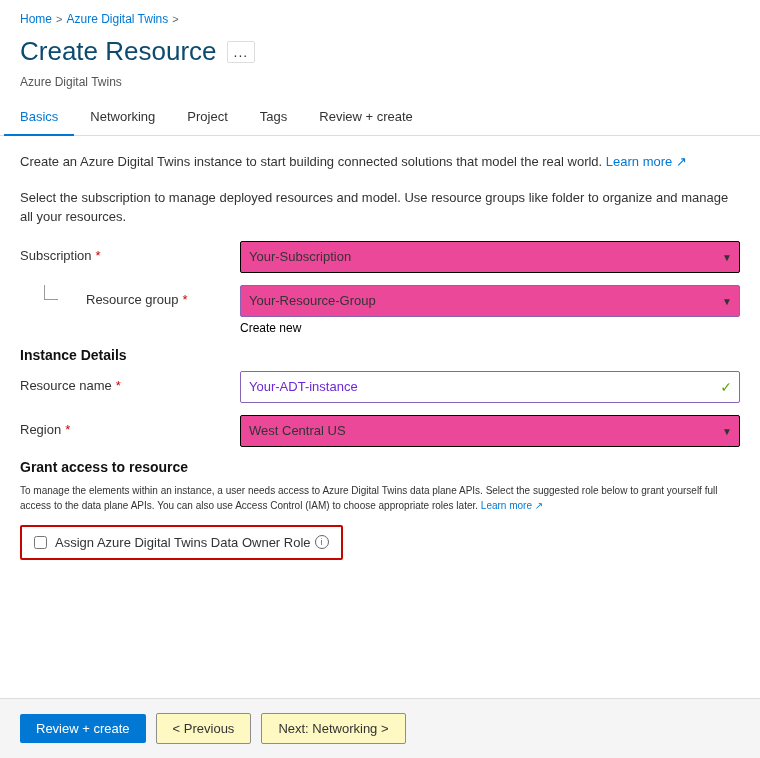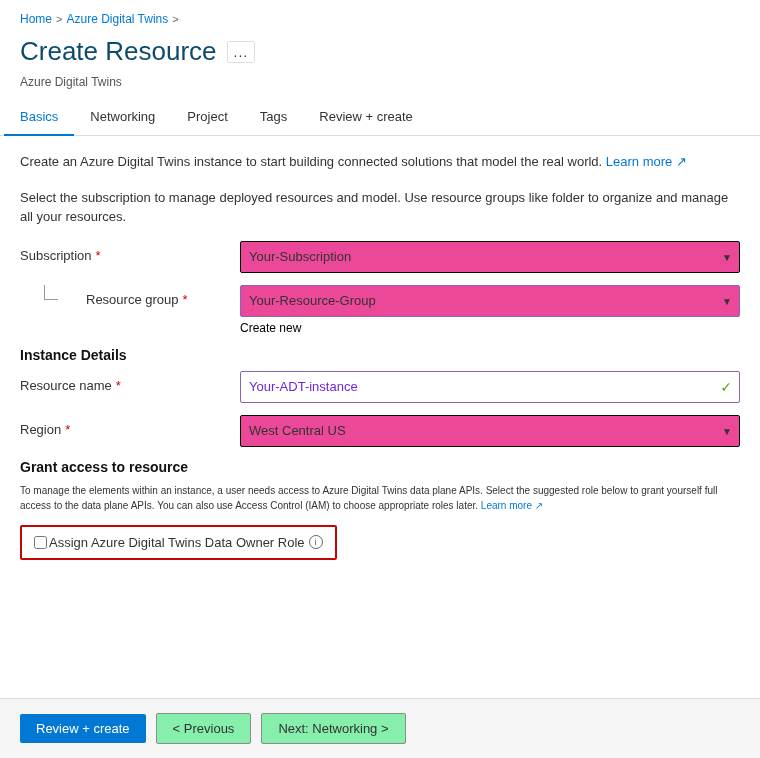--- a/index.html
+++ b/index.html
@@ -208,21 +208,21 @@
       background: #0078d4;
       color: #fff;
       border: none;
       padding: 7px 16px;
       font-size: 13px;
       border-radius: 2px;
       cursor: pointer;
       font-family: inherit;
     }
     .btn-secondary {
-      background: #86efac;
+      background: #fef9c3;
       color: #333;
       border: 1px solid #8d8d8d;
       padding: 7px 16px;
       font-size: 13px;
       border-radius: 2px;
       cursor: pointer;
       font-family: inherit;
     }
     .main-content {
       padding-bottom: 80px;
@@ -383,21 +383,21 @@
     </div>
 
     <div class="grant-section">
       <div class="section-title">Grant access to resource</div>
       <p class="grant-desc">
         <span>To manage the elements within an instance, a user needs access to Azure Digital Twins data plane APIs. Select the suggested role below to grant yourself full access to the data plane APIs. You can also use Access Control (IAM) to choose appropriate roles later.</span>
         <a href="#"> <span>Learn more</span> <span>↗</span></a>
       </p>
       <div style="display:inline-flex; align-items:center; border: 2px solid #c50500; padding: 8px 12px; border-radius: 2px;">
         <input type="checkbox" id="ownerRole" style="">
-        <label for="ownerRole" class="checkbox-label" style="margin-left:2px;cursor:pointer;">Assign Azure Digital Twins Data Owner Role</label>
+        <label for="ownerRole" class="checkbox-label" style="margin-left:8px;cursor:pointer;">Assign Azure Digital Twins Data Owner Role</label>
         <span class="info-icon">i</span>
       </div>
     </div>
   </div>
 </div>
 
 <div class="footer">
   <button class="btn-primary">Review + create</button>
   <button class="btn-secondary">&lt; Previous</button>
   <button class="btn-secondary">Next: Networking &gt;</button>

